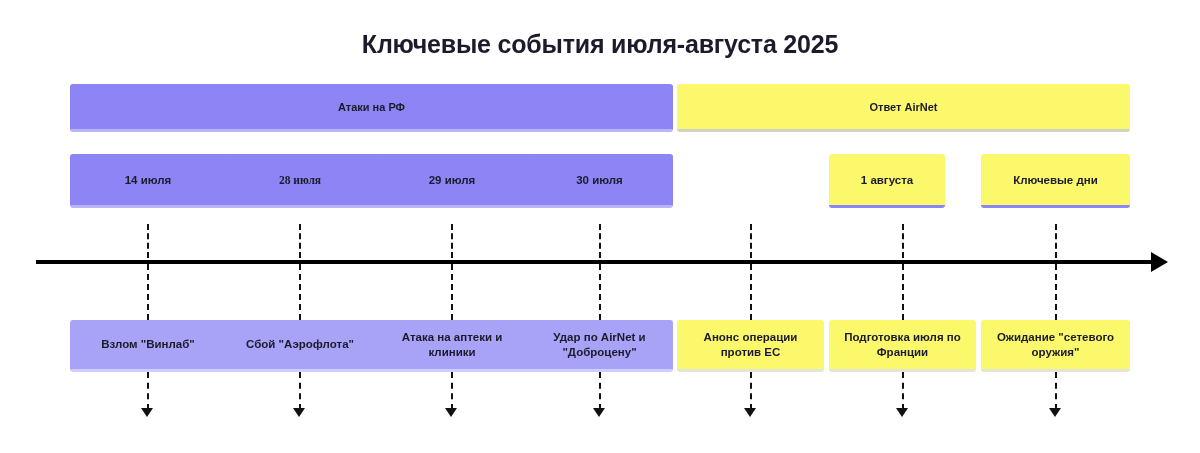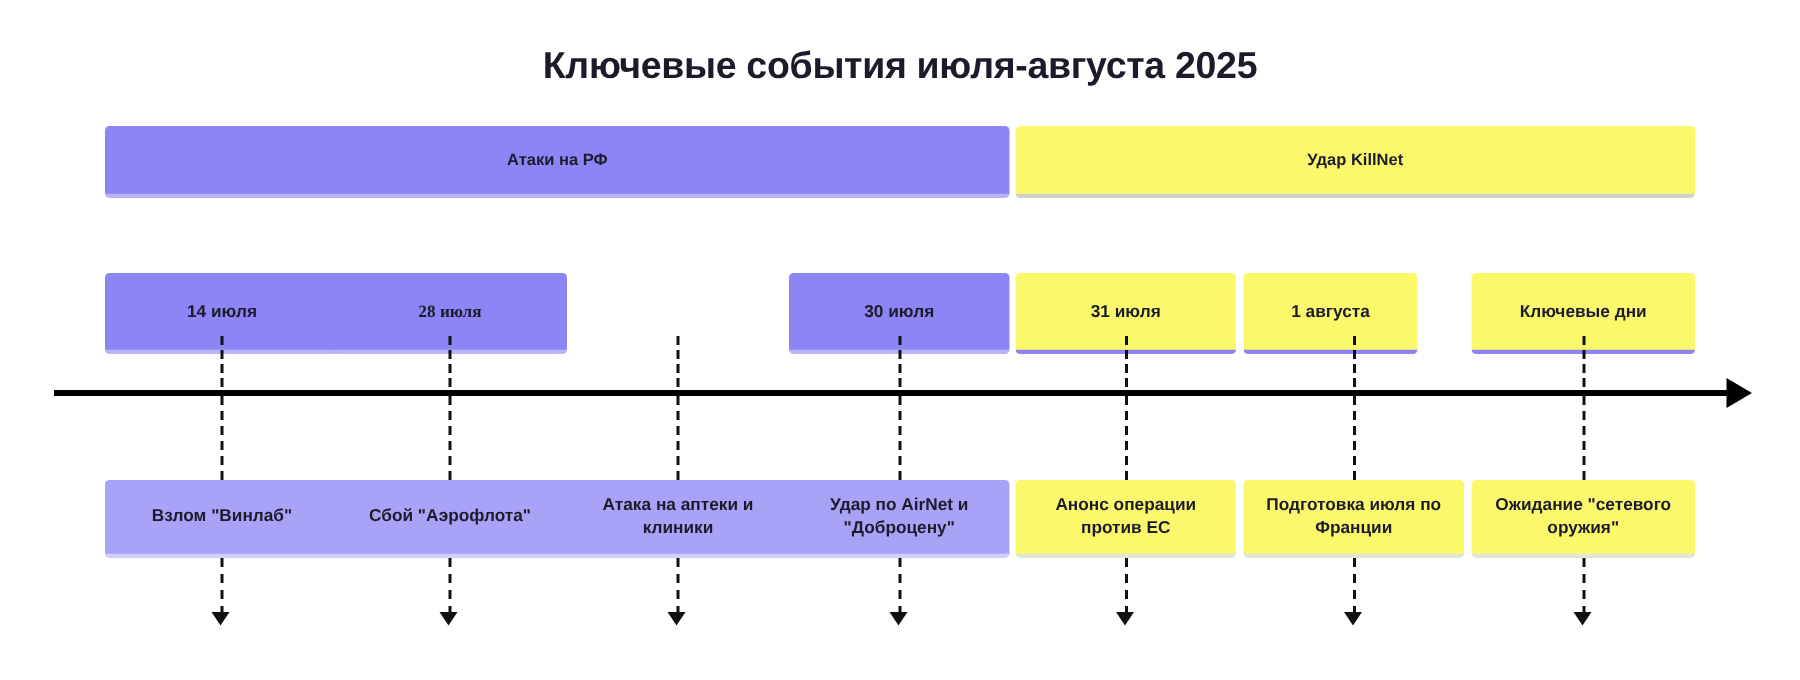--- a/index.html
+++ b/index.html
@@ -51,21 +51,21 @@
   }
   .phase-response {
     left: 677px;
     width: 453px;
     background: #fbf86b;
     border-bottom: 3px solid #cfd3c6;
   }
   
   .date-card {
     position: absolute;
-    top: 182px;
+    top: 154px;
     height: 54px;
     border-radius: 3px;
     display: flex;
     align-items: center;
     justify-content: center;
     font-size: 11.5px;
     font-weight: bold;
     color: #1b1b2b;
     box-sizing: border-box;
     text-align: right;
@@ -145,34 +145,34 @@
 <body>
 
 <div class="canvas">
 
   <div class="title">Ключевые события июля-августа 2025</div>
 
   <div class="phase phase-attacks">
     <span>Атаки на РФ</span>
   </div>
   <div class="phase phase-response">
-    <span>Удар KillNet</span>
+    <span>Ответ AirNet</span>
   </div>
 
   <div class="date-card purple" style="left:70px;  width:156px;">
     <span>14 июля</span>
   </div>
   <div class="date-card purple" style="left:222px; width:156px;font-family:Liberation Serif, serif;">
     <span>28 июля</span>
   </div>
+  <div class="date-card purple" style="left:374px; width:156px;">
+    <span>29 июля</span>
+  </div>
   <div class="date-card purple" style="left:526px; width:147px;">
     <span>30 июля</span>
-  </div>
-  <div class="date-card yellow" style="left:677px; width:147px;">
-    <span>31 июля</span>
   </div>
   <div class="date-card yellow" style="left:829px; width:116px;">
     <span>1 августа</span>
   </div>
   <div class="date-card yellow" style="left:981px; width:149px;">
     <span>Ключевые дни</span>
   </div>
 
   <div class="dash dash-top" style="left:147px;"></div>
   <div class="dash dash-top" style="left:299px;"></div>

